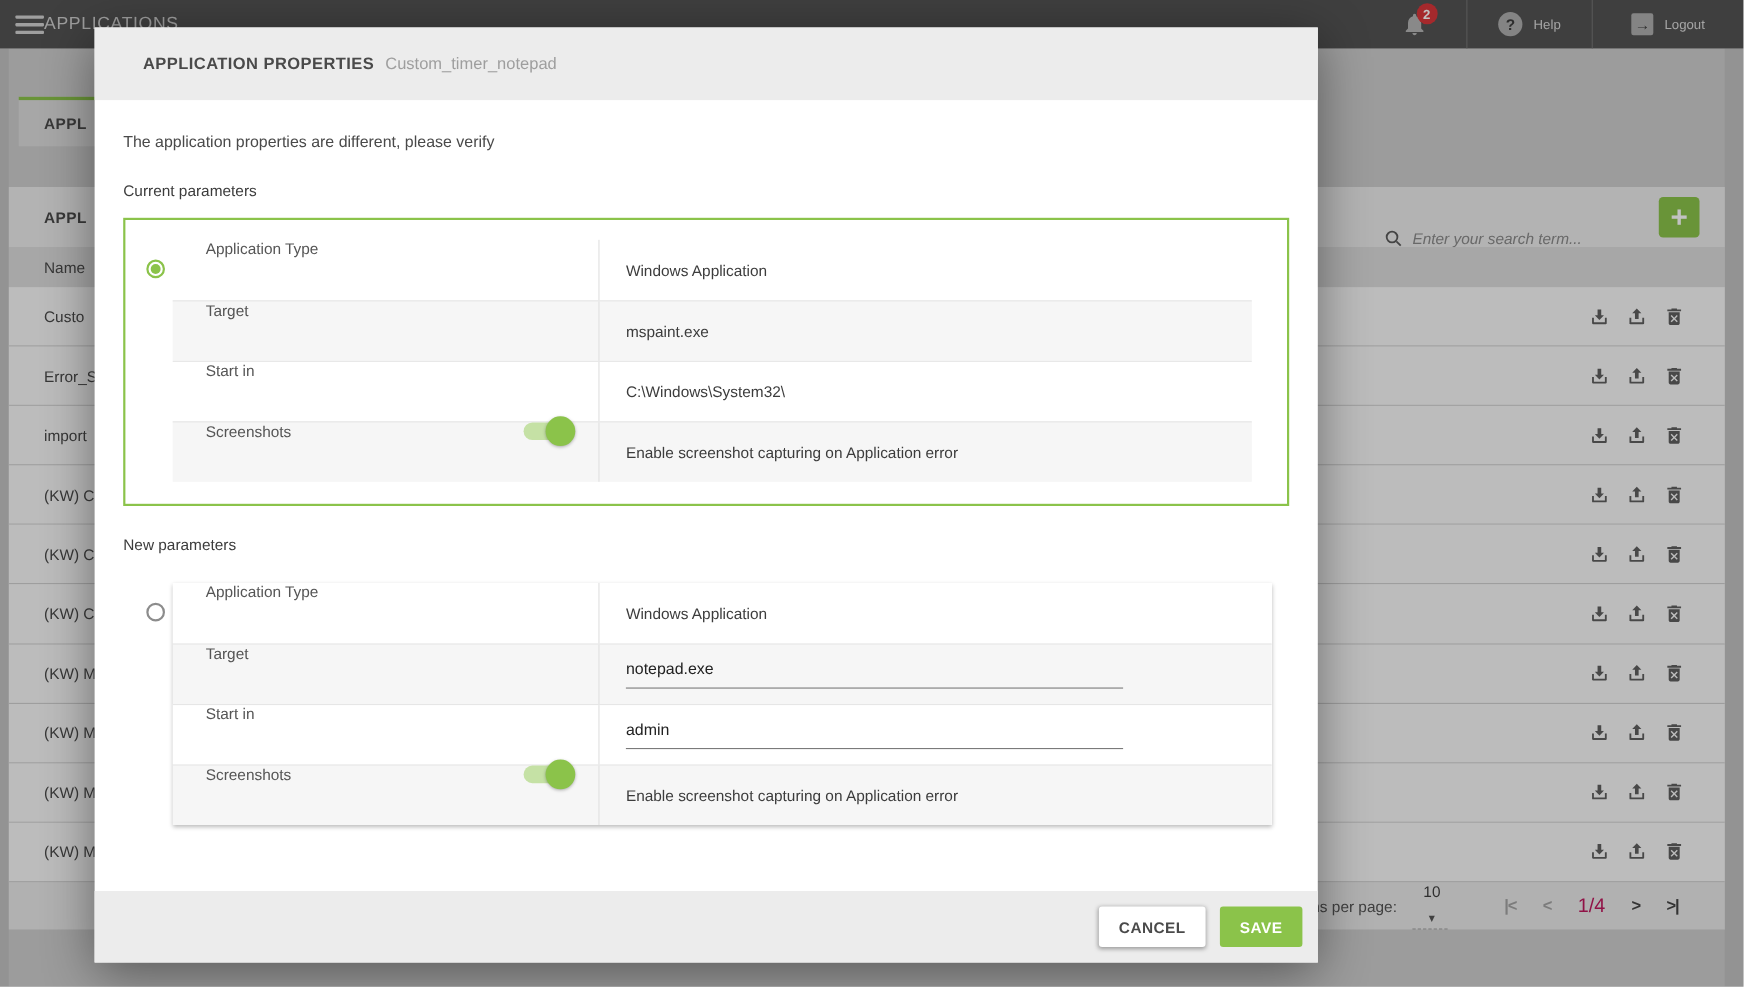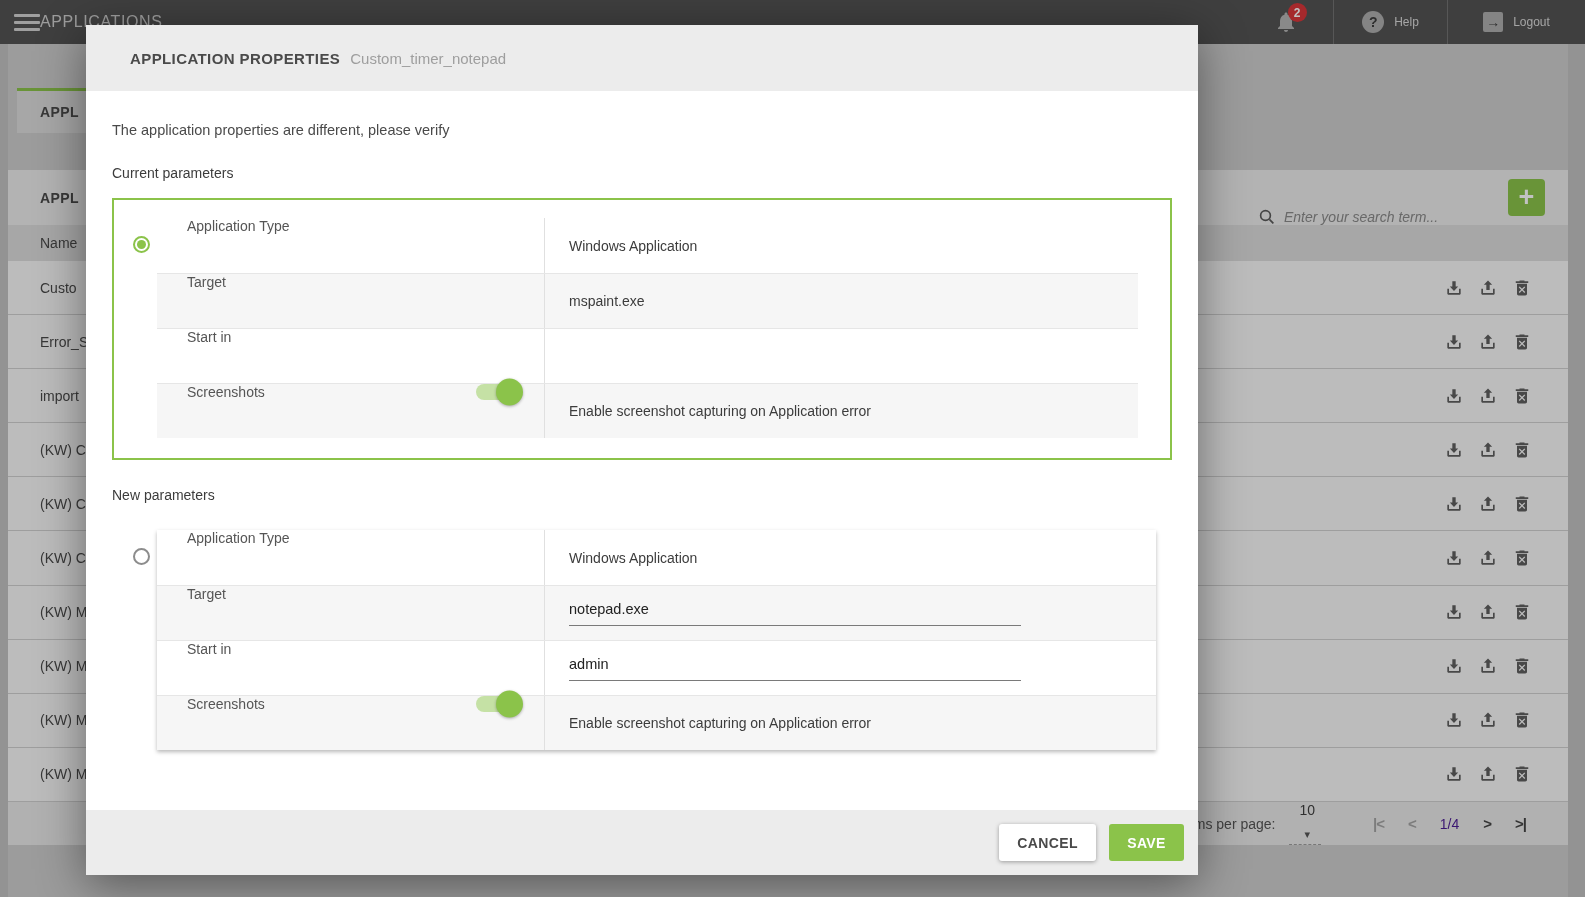--- a/index.html
+++ b/index.html
@@ -60,21 +60,21 @@
   .pagination { position:absolute; left:8px; top:802px; width:1560px; height:43px; background:#e9e9e9;
                 display:flex; align-items:center; justify-content:flex-end; padding-right:42px;
                 font-size:14px; color:#555; }
   .ipp-select { margin-left:14px; border-bottom:1px dashed #9e9e9e; padding:0 6px 3px 10px;
                 display:flex; align-items:center; gap:10px; cursor:pointer; color:#3f3f3f;flex-direction:column; }
   .caret { font-size:11px; color:#555; }
   .page-nav { display:flex; align-items:center; gap:24px; margin-left:52px; font-size:15px; }
   .page-nav .nav-ico { cursor:pointer; font-weight:bold; letter-spacing:-1px; }
   .nav-disabled { color:#a3a3a3; }
   .nav-enabled { color:#454545; }
-  .page-ind { color:#4c1d95; font-size:14px; letter-spacing:0; }
+  .page-ind { color:#be185d; font-size:18px; letter-spacing:0; }
 
   
   .overlay { position:absolute; inset:0; background:rgba(0,0,0,.24); z-index:5; }
   .modal { position:absolute; left:86px; top:25px; width:1112px; height:850px; background:#fff;
            z-index:6; box-shadow:0 10px 45px rgba(0,0,0,.45); display:flex; flex-direction:column; }
   .modal-head { flex:none; height:66px; background:#ececec; display:flex; align-items:center;
                 padding-left:44px; }
   .m-title { font-weight:bold; font-size:15px; color:#4a4a4a; letter-spacing:.4px; }
   .m-sub { color:#9e9e9e; font-size:15px; margin-left:10px; }
   .modal-body { flex:1; padding:0 26px; overflow:hidden; }
@@ -441,20 +441,23 @@
               <span>Target</span>
             </div>
           <div class="pcell-value">
               <span>mspaint.exe</span>
             </div>
         </div>
         <div class="prow">
           <div class="pcell-label">
               <span>Start in</span>
             </div>
+          <div class="pcell-value">
+              <span>C:\Windows\System32\</span>
+            </div>
         </div>
         <div class="prow">
           <div class="pcell-label">
             <span>Screenshots</span>
             <div class="toggle">
                 <div class="knob"></div>
               </div>
           </div>
           <div class="pcell-value">
               <span>Enable screenshot capturing on Application error</span>

